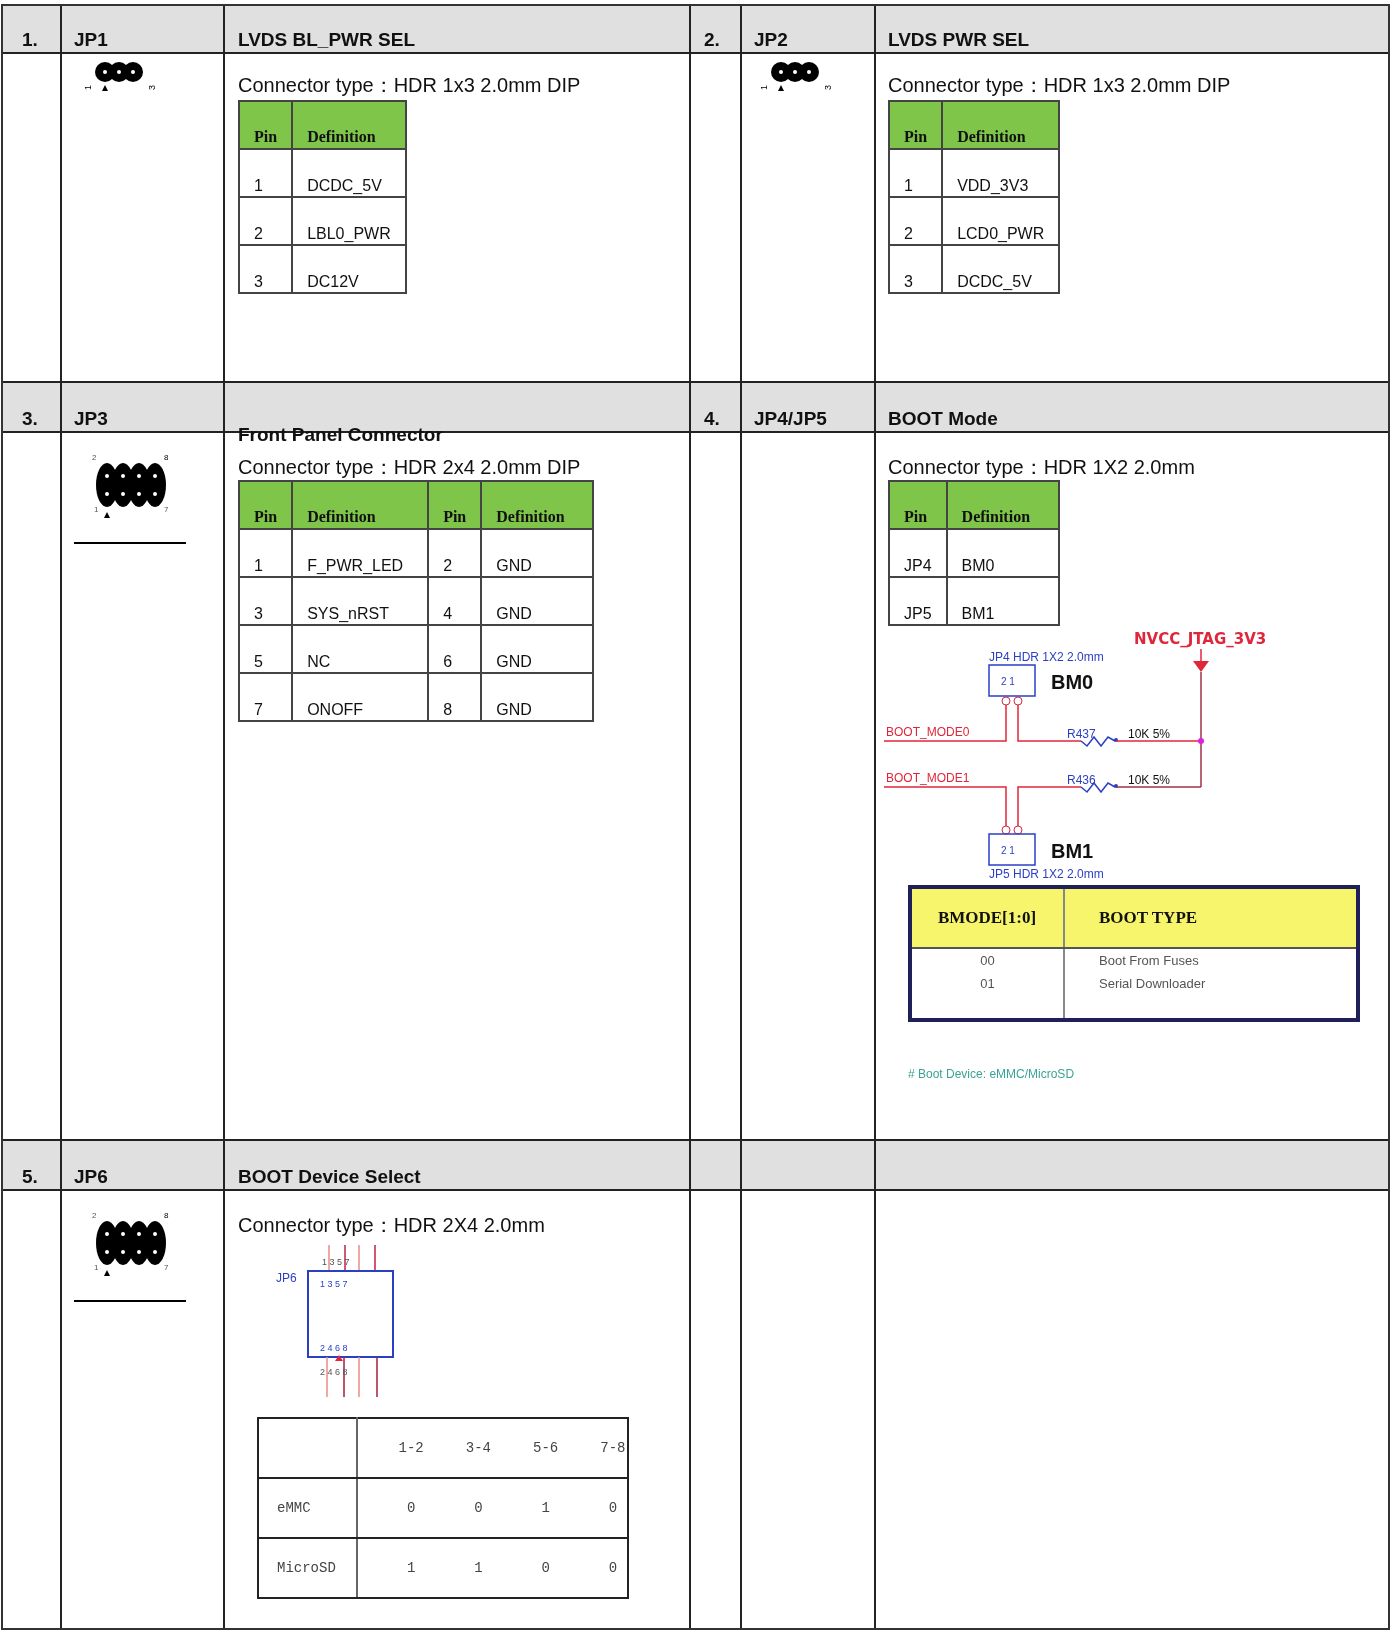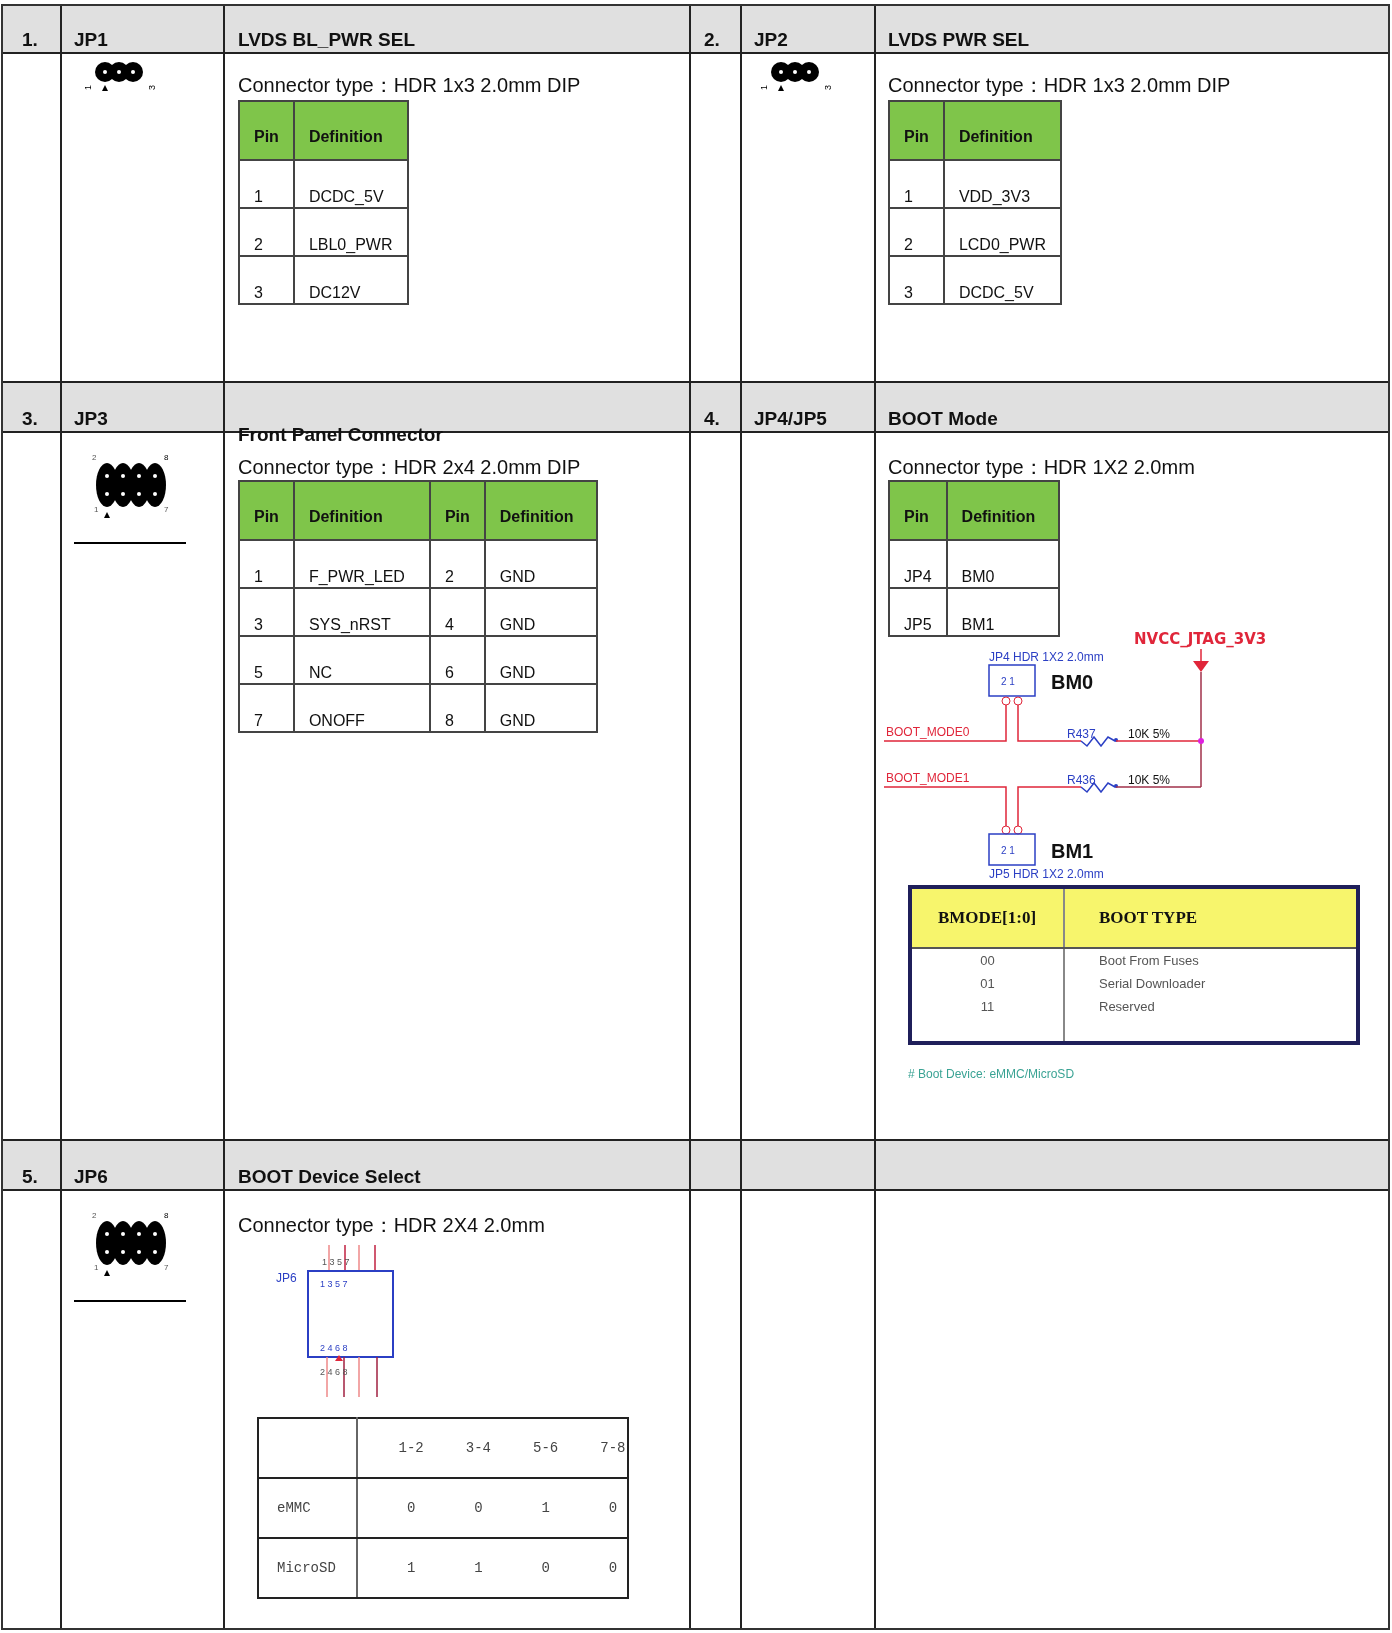--- a/index.html
+++ b/index.html
@@ -8,22 +8,22 @@
   .grid { position:absolute; left:1px; top:4px; width:1389px; height:1626px;
           border:2px solid #333; box-sizing:border-box; }
   .hrow { position:absolute; left:0; right:0; background:#e0e0e0;
           border-bottom:2px solid #222; box-sizing:border-box; }
   .hline { position:absolute; left:0; right:0; height:2px; background:#222; }
   .vline { position:absolute; width:2px; background:#222; }
   .htext { position:absolute; font-weight:bold; font-size:19px; }
   .ctype { position:absolute; font-size:20px; white-space:nowrap; }
   table.pins { position:absolute; border-collapse:collapse; font-size:16px; }
   table.pins th { background:#7fc54a; font-weight:bold; text-align:left;
-                  vertical-align:bottom; padding:0 14px 13px 14px; height:44px;
-                  border:2px solid #444; color:#111; }
+                  vertical-align:bottom; padding:0 14px 2px 14px; height:44px;
+                  border:2px solid #444; color:#111;font-family:Liberation Serif, serif; }
   table.pins td { vertical-align:bottom; padding:0 14px 1px 14px; height:45px;
                   border:2px solid #444; }
   .conn-icon { position:absolute; }
   .bmode { position:absolute; border:4px solid #1f1f5a; border-collapse:collapse;
            font-family:"Liberation Serif", serif; }
   .bmode th { background:#f7f56c; font-weight:bold; font-size:17px; height:56px;
               text-align:left; padding-left:22px; border-bottom:2px solid #555; }
   .bmode td { font-family:"Liberation Sans", sans-serif; font-size:13px; color:#555;
               height:23px; padding:0; }
   .bmode .c1 { border-right:2px solid #888; width:150px; text-align:center; }
@@ -271,24 +271,20 @@
   </tr>
   <tr>
         <td class="c1">00</td>
         <td class="c2">Boot From Fuses</td>
       </tr>
   <tr>
         <td class="c1">01</td>
         <td class="c2">Serial Downloader</td>
       </tr>
   <tr>
-        <td class="c1">11</td>
-        <td class="c2">Reserved</td>
-      </tr>
-  <tr>
         <td class="c1" style="height:16px;"></td>
         <td></td>
       </tr>
 </tbody>
   </table>
 <div class="note" style="left:908px;top:1067px;"># Boot Device: eMMC/MicroSD</div>
 
 <div class="htext" style="left:22px;top:1166px;">5.</div>
 <div class="htext" style="left:74px;top:1166px;">JP6</div>
 <div class="htext" style="left:238px;top:1166px;">BOOT Device Select</div>

